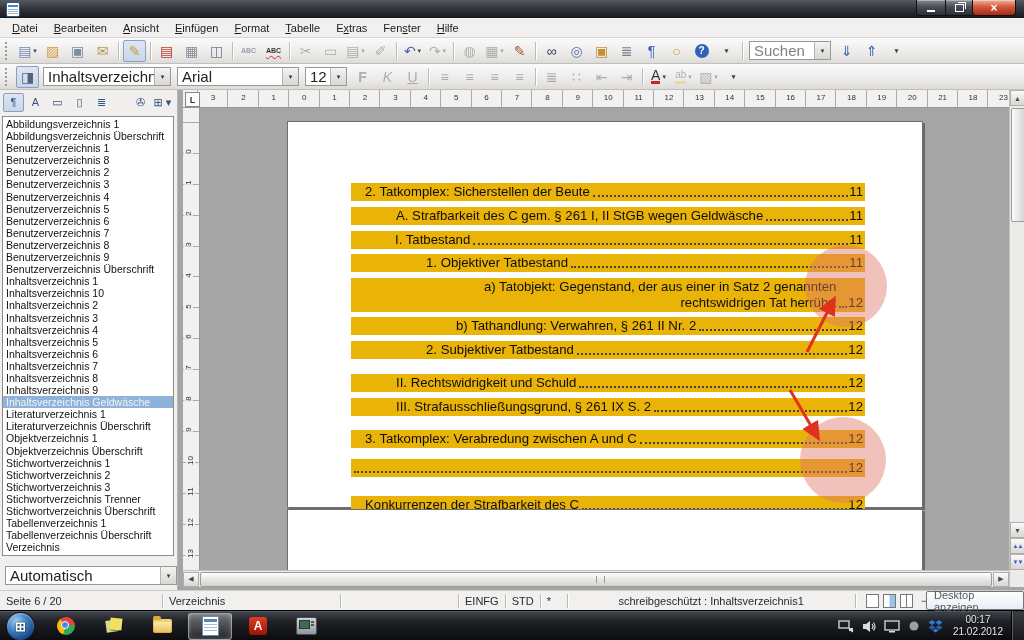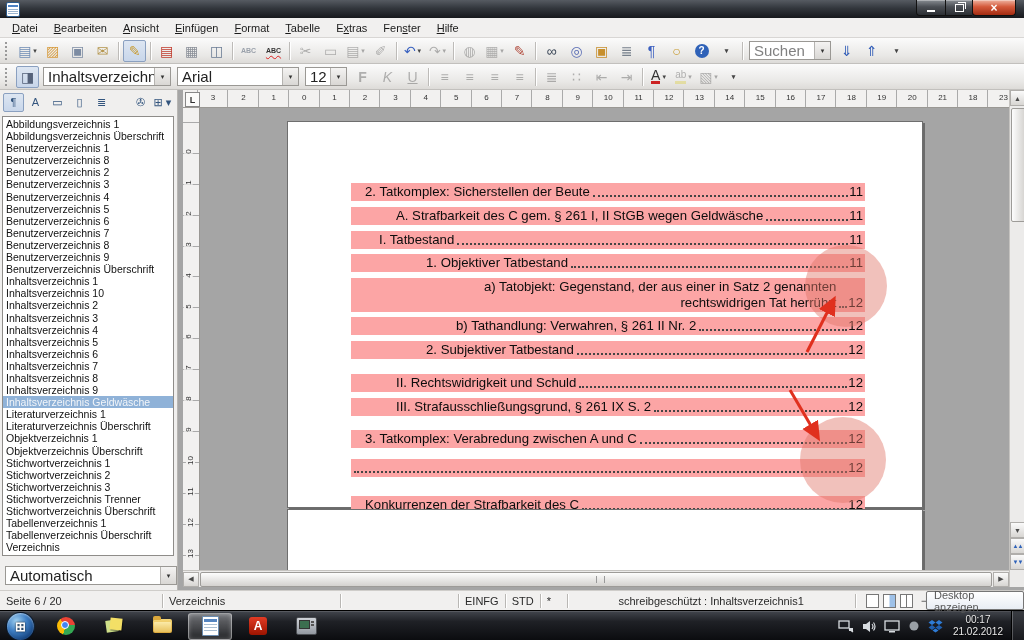--- a/index.html
+++ b/index.html
@@ -86,21 +86,21 @@
     border-right:1px solid #9a9894;box-sizing:border-box;
     background-image:repeating-linear-gradient(to bottom,transparent 0 14px,#aaa 14px 15px,transparent 15px 30.9px);}
   .rnum-v{position:absolute;left:3px;transform:rotate(-90deg);font-size:8px;color:#333;background:#f2f1f0;}
 
   
   #workspace{position:absolute;left:200px;top:108px;width:809px;height:462px;background:#a5a5a5;overflow:hidden;}
   .page{position:absolute;background:#fff;border:1px solid #6e6e6e;box-shadow:2px 2px 0 rgba(60,60,60,.55);}
   .page1{left:87px;top:13px;width:634px;height:385px;}
   .page2{left:87px;top:401px;width:634px;height:80px;}
   #toc{position:absolute;left:63px;top:61px;width:514px;}
-  .toc-row{background:#fca5a5;padding:1px 0;}
+  .toc-row{background:#eab308;padding:1px 0;}
   .toc-line{display:flex;align-items:flex-end;font-size:13.2px;line-height:16px;color:#0d0d0d;}
   .toc-text{flex:0 1 auto;}
   .leader{flex:1 1 10px;border-bottom:2px dotted #444;margin:0 1px 3px 3px;min-width:8px;}
   .toc-page{flex:0 0 auto;padding-right:2px;}
   #annot{position:absolute;left:0;top:0;pointer-events:none;}
 
   
   #vscroll{position:absolute;left:1009px;top:90px;width:15px;height:480px;background:#ecebea;border-left:1px solid #c5c3c0;box-sizing:border-box;}
   .sb-btn{width:15px;height:16px;display:flex;align-items:center;justify-content:center;
     font-size:7px;color:#4a4a4a;background:linear-gradient(#fafafa,#d8d6d3);border:1px solid #b0aeab;box-sizing:border-box;}
@@ -508,21 +508,21 @@
         </div>
         <div class="toc-row" style="margin-top: 6px;">
           <div class="toc-line">
             <span class="toc-text" style="margin-left: 45px;">A. Strafbarkeit des C gem. § 261 I, II StGB wegen Geldwäsche</span>
             <span class="leader"></span>
             <span class="toc-page">11</span>
           </div>
         </div>
         <div class="toc-row" style="margin-top: 6px;">
           <div class="toc-line">
-            <span class="toc-text" style="margin-left: 28px;">I. Tatbestand</span>
+            <span class="toc-text" style="margin-left: 44px;">I. Tatbestand</span>
             <span class="leader"></span>
             <span class="toc-page">11</span>
           </div>
         </div>
         <div class="toc-row" style="margin-top: 5px;">
           <div class="toc-line">
             <span class="toc-text" style="margin-left: 75px;">1. Objektiver Tatbestand</span>
             <span class="leader"></span>
             <span class="toc-page">11</span>
           </div>

